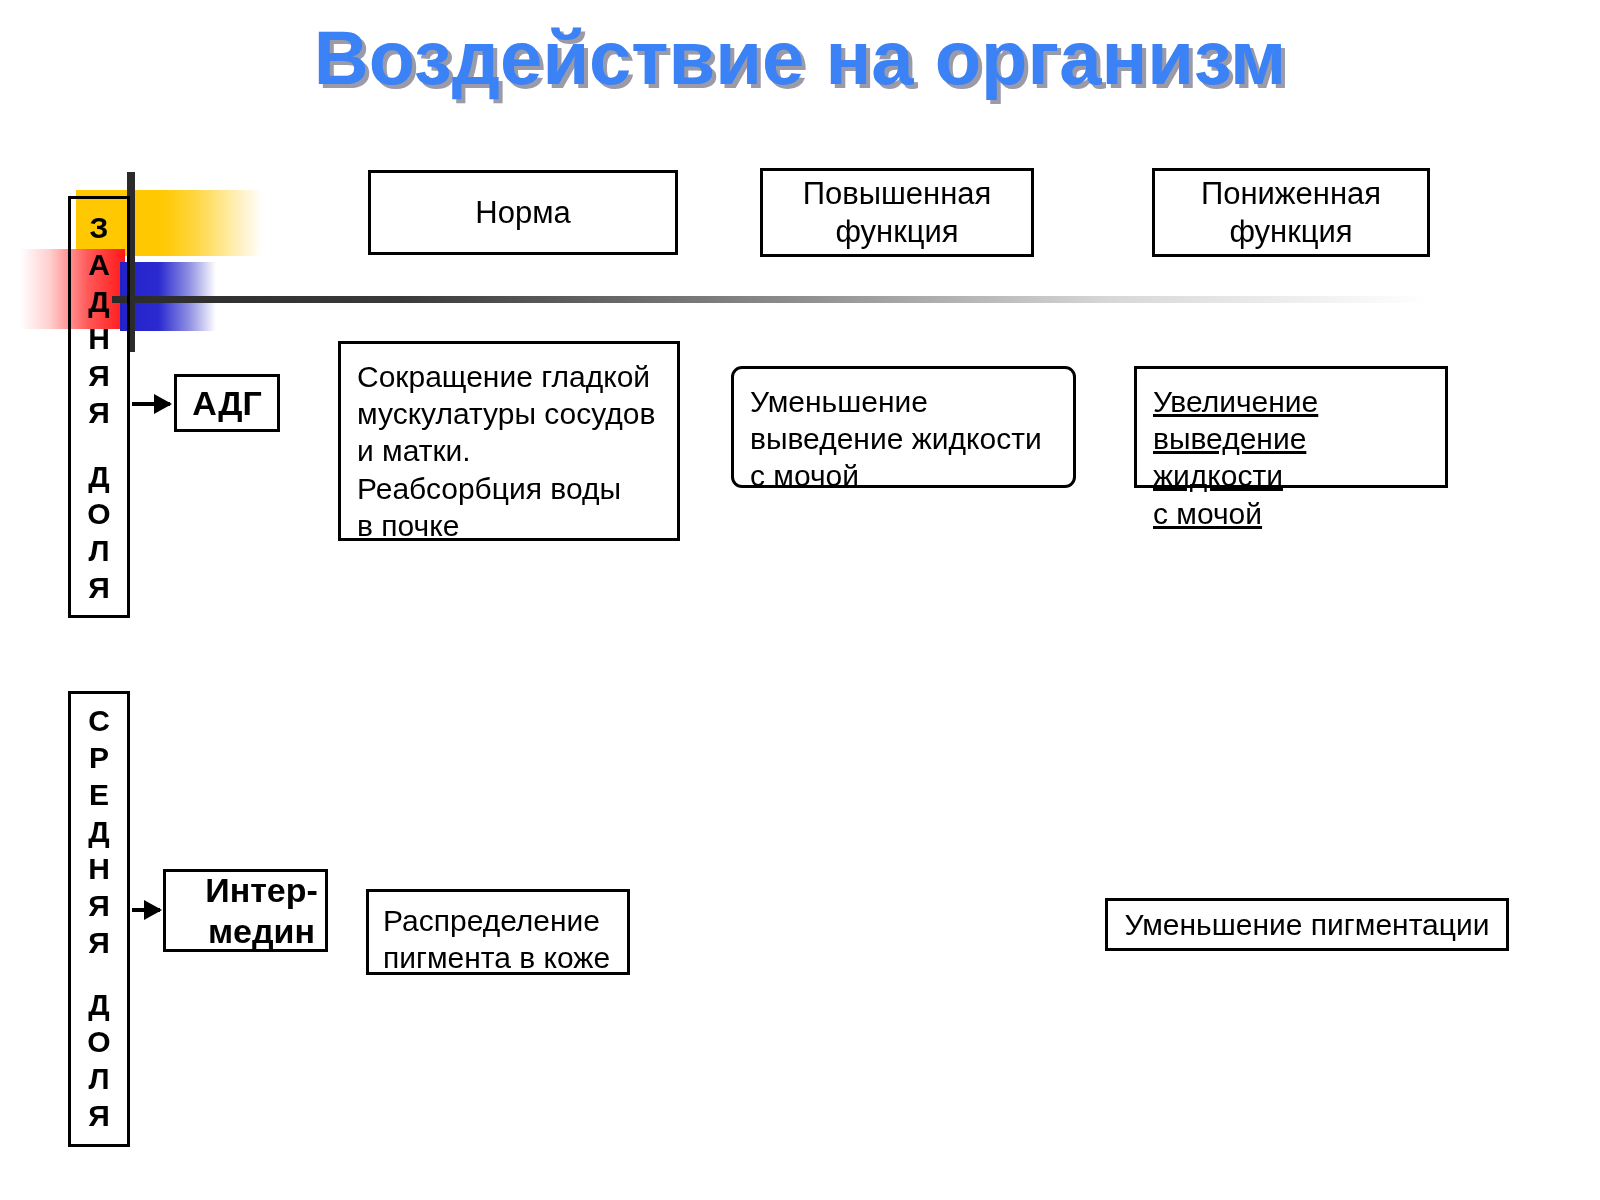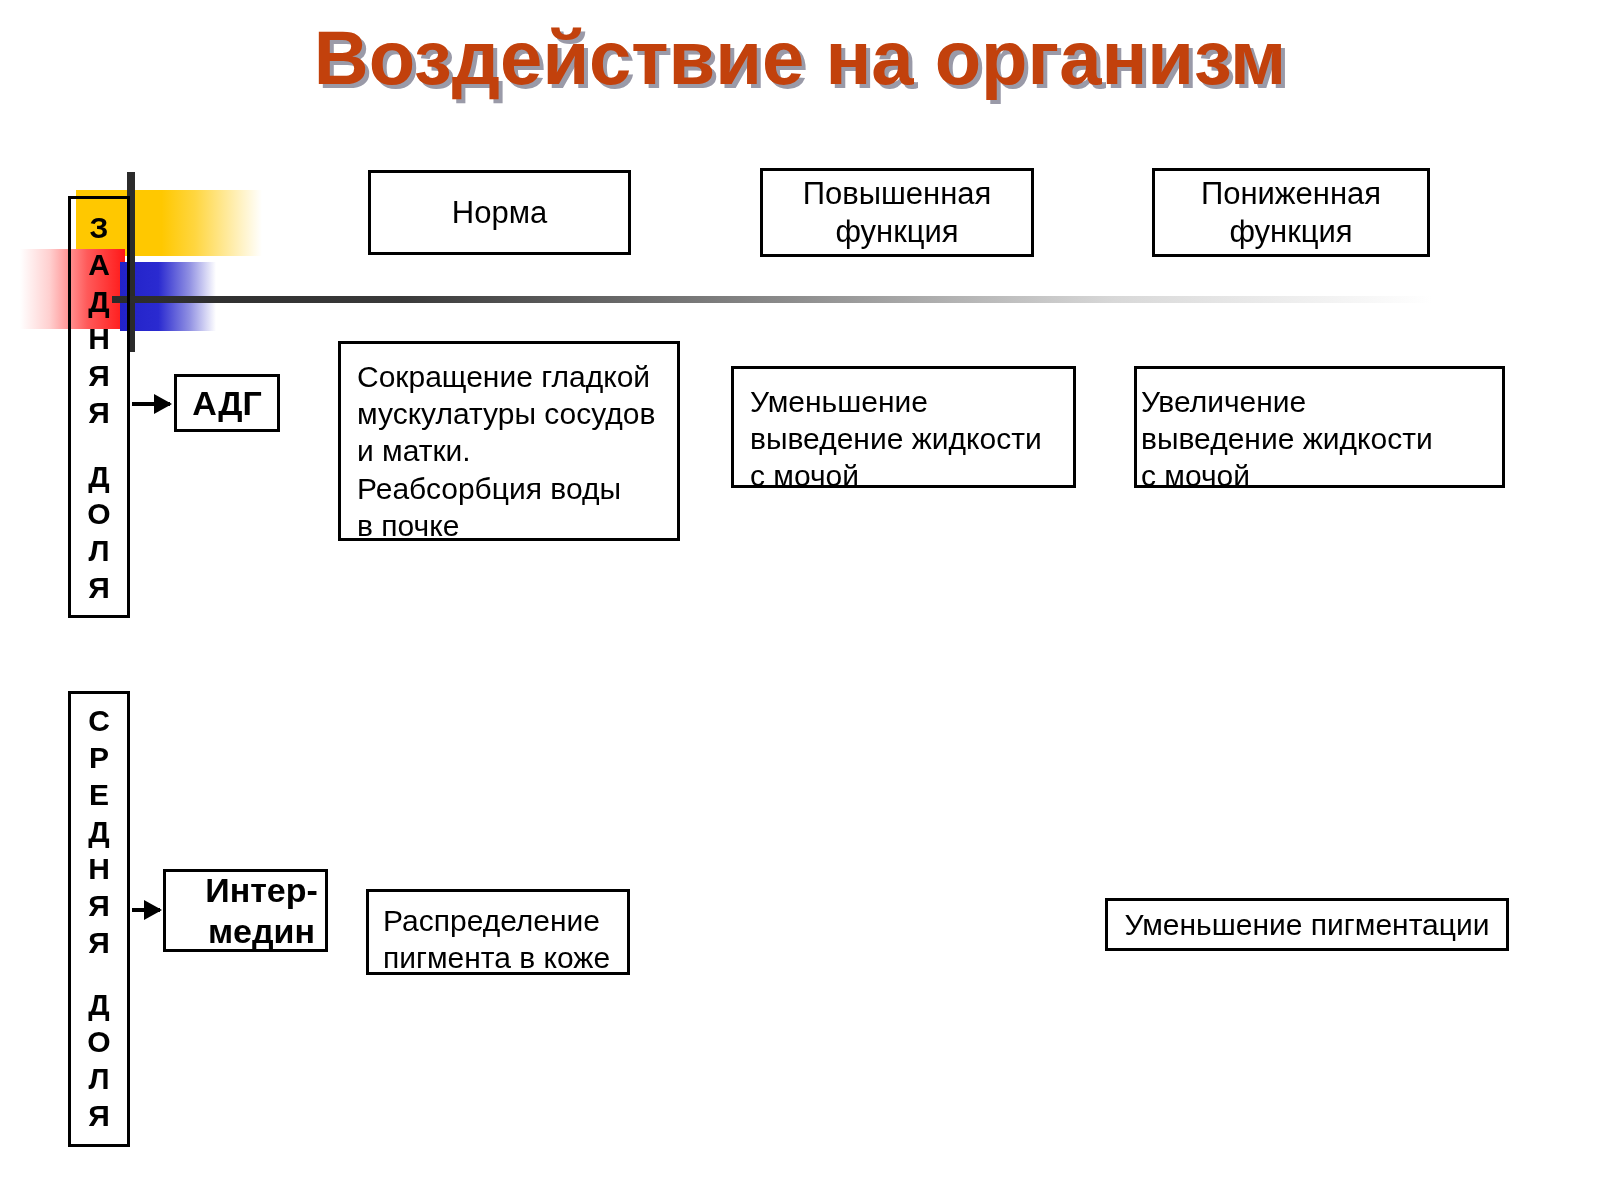--- a/index.html
+++ b/index.html
@@ -20,21 +20,21 @@
   .title {
     position: absolute;
     left: 0;
     top: 14px;
     width: 1600px;
     text-align: center;
     font-family: "Liberation Sans", sans-serif;
     font-weight: bold;
     font-size: 76px;
     letter-spacing: 0px;
-    color: #c2410c;
+    color: #3b82f6;
     text-shadow: 4px 4px 0 #9a9aa8;
     white-space: nowrap;
   }
 
   
   .deco {
     position: absolute;
     pointer-events: none;
   }
   .deco-yellow {
@@ -168,21 +168,21 @@
 
   <div class="title">Воздействие на организм</div>
 
   <div class="deco deco-yellow"></div>
   <div class="deco deco-red"></div>
   <div class="deco deco-blue"></div>
 
   <div class="vrule"></div>
   <div class="hrule"></div>
 
-  <div class="box box-center" style="left:368px; top:170px; width:263px; height:85px;">
+  <div class="box box-center" style="left:368px; top:170px; width:310px; height:85px;">
     <span class="txt-hdr">Норма</span>
   </div>
 
   <div class="box box-center" style="left:760px; top:168px; width:274px; height:89px;">
     <span class="txt-hdr">Повышенная
 функция</span>
   </div>
 
   <div class="box box-center" style="left:1152px; top:168px; width:278px; height:89px;">
     <span class="txt-hdr">Пониженная
@@ -212,27 +212,27 @@
   </div>
 
   <div class="box box-topleft" style="left:338px; top:341px; width:342px; height:200px; padding:14px 10px 0 16px;">
     <span class="txt">Сокращение гладкой
 мускулатуры  сосудов
 и матки.
 Реабсорбция  воды
 в почке</span>
   </div>
 
-  <div class="box box-topleft" style="left:731px; top:366px; width:345px; height:122px; padding:14px 10px 0 16px;">
+  <div class="box box-topleft" style="left:731px; top:366px; width:345px; height:122px; padding:14px 10px 0 16px;border-radius:11px;">
     <span class="txt">Уменьшение
 выведение жидкости
 с мочой</span>
   </div>
 
-  <div class="box box-topleft" style="left:1134px; top:366px; width:371px; height:122px; padding:14px 10px 0 4px;">
+  <div class="box box-topleft" style="left:1134px; top:366px; width:314px; height:122px; padding:14px 10px 0 16px;text-decoration:underline;">
     <span class="txt">Увеличение
 выведение жидкости
 с мочой</span>
   </div>
 
   <div class="lobe" style="left:68px; top:691px; width:62px; height:456px;">
     <div class="lobe-letters" style="padding-top:12px;">
       <span class="lobe-letter">С</span>
       <span class="lobe-letter" style="margin-top:7px;">Р</span>
       <span class="lobe-letter" style="margin-top:7px;">Е</span>

